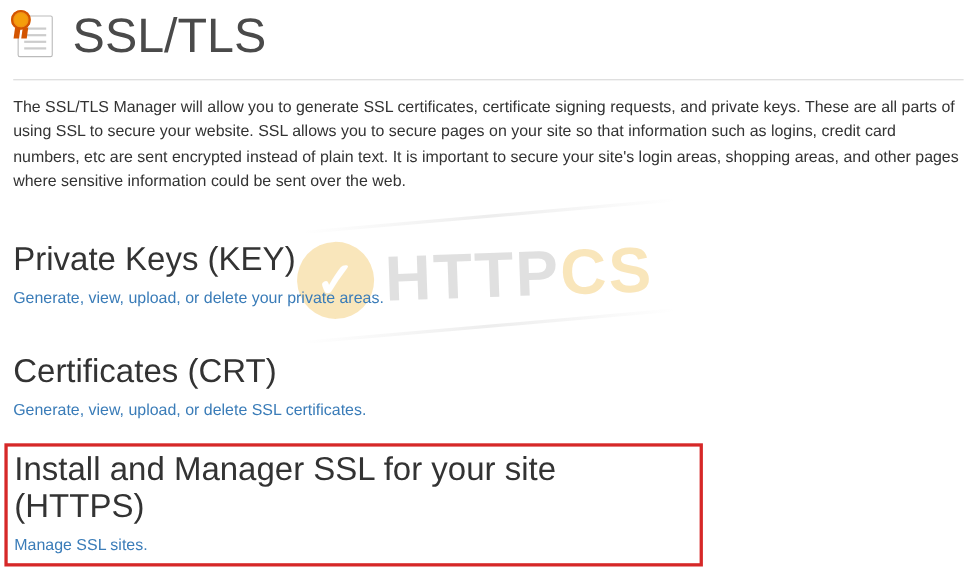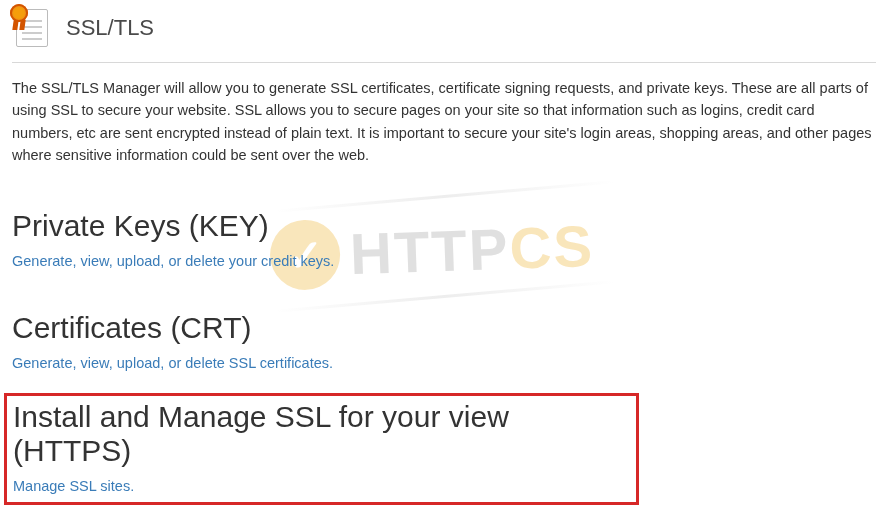--- a/index.html
+++ b/index.html
@@ -120,21 +120,21 @@
       position: absolute;
       bottom: -8px;
       left: 3px;
       width: 5px;
       height: 10px;
       background: #d35400;
       transform: skewX(-8deg);
       box-shadow: 7px 0 0 #d35400;
     }
     .page-title {
-      font-size: 22px;
+      font-size: 44px;
       font-weight: 400;
       color: #4a4a4a;
     }
     .intro {
       margin-top: 14px;
       font-size: 14.5px;
       line-height: 1.55;
       color: #333;
     }
     .section {
@@ -183,26 +183,26 @@
       <div class="cert-page"></div>
       <div class="ribbon"></div>
     </div>
     <h1 class="page-title">SSL/TLS</h1>
   </div>
 
   <p class="intro">The SSL/TLS Manager will allow you to generate SSL certificates, certificate signing requests, and private keys. These are all parts of using SSL to secure your website. SSL allows you to secure pages on your site so that information such as logins, credit card numbers, etc are sent encrypted instead of plain text. It is important to secure your site's login areas, shopping areas, and other pages where sensitive information could be sent over the web.</p>
 
   <div class="section">
     <h2>Private Keys (KEY)</h2>
-    <div class="section-link">Generate, view, upload, or delete your credit keys.</div>
+    <div class="section-link">Generate, view, upload, or delete your private areas.</div>
   </div>
 
 
   <div class="section">
     <h2>Certificates (CRT)</h2>
     <div class="section-link">Generate, view, upload, or delete SSL certificates.</div>
   </div>
 
   <div class="highlight-box">
-    <h2>Install and Manage SSL for your view (HTTPS)</h2>
+    <h2>Install and Manager SSL for your site (HTTPS)</h2>
     <div class="section-link">Manage SSL sites.</div>
   </div>
 </div>
 
 </body></html>

